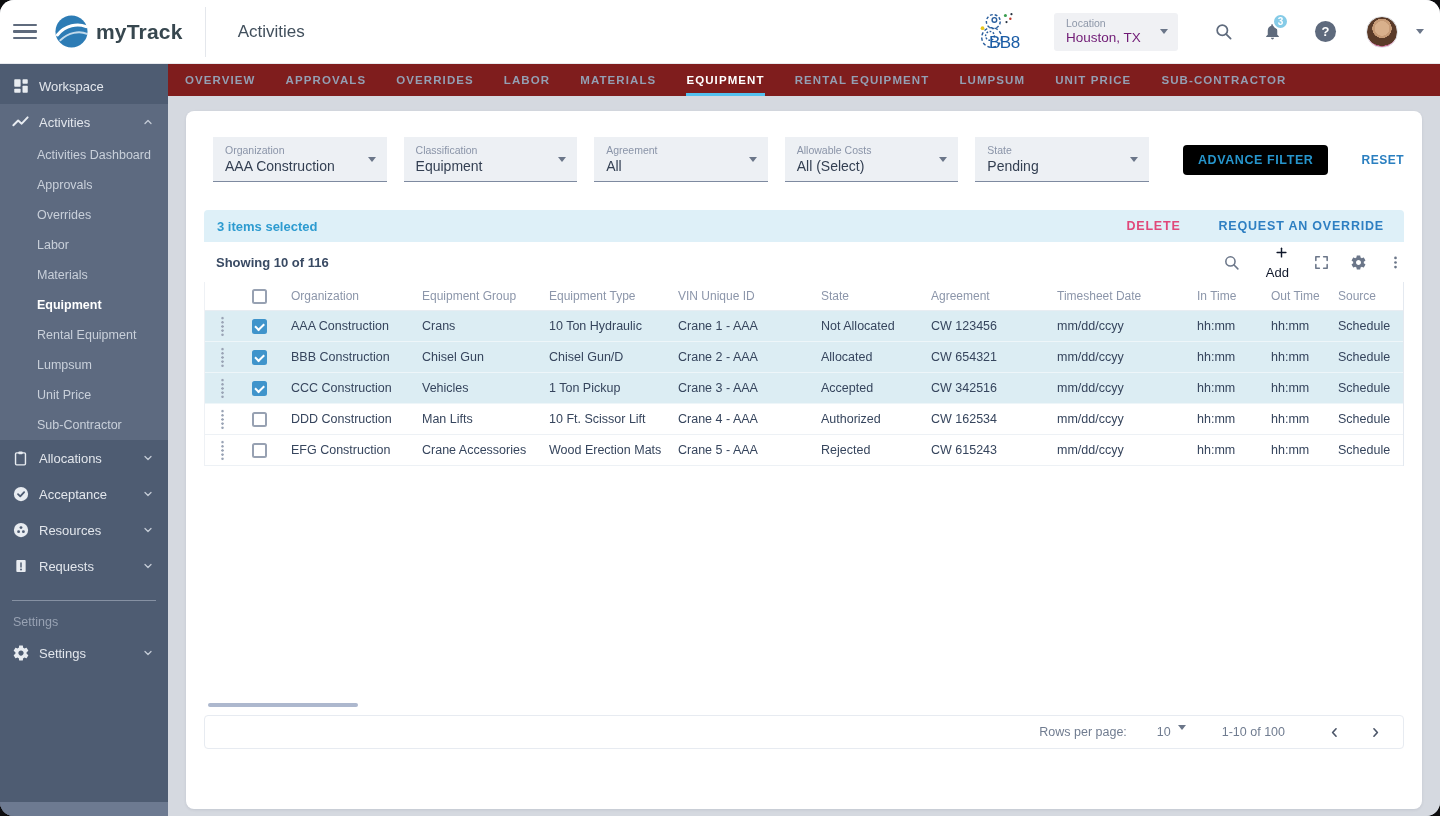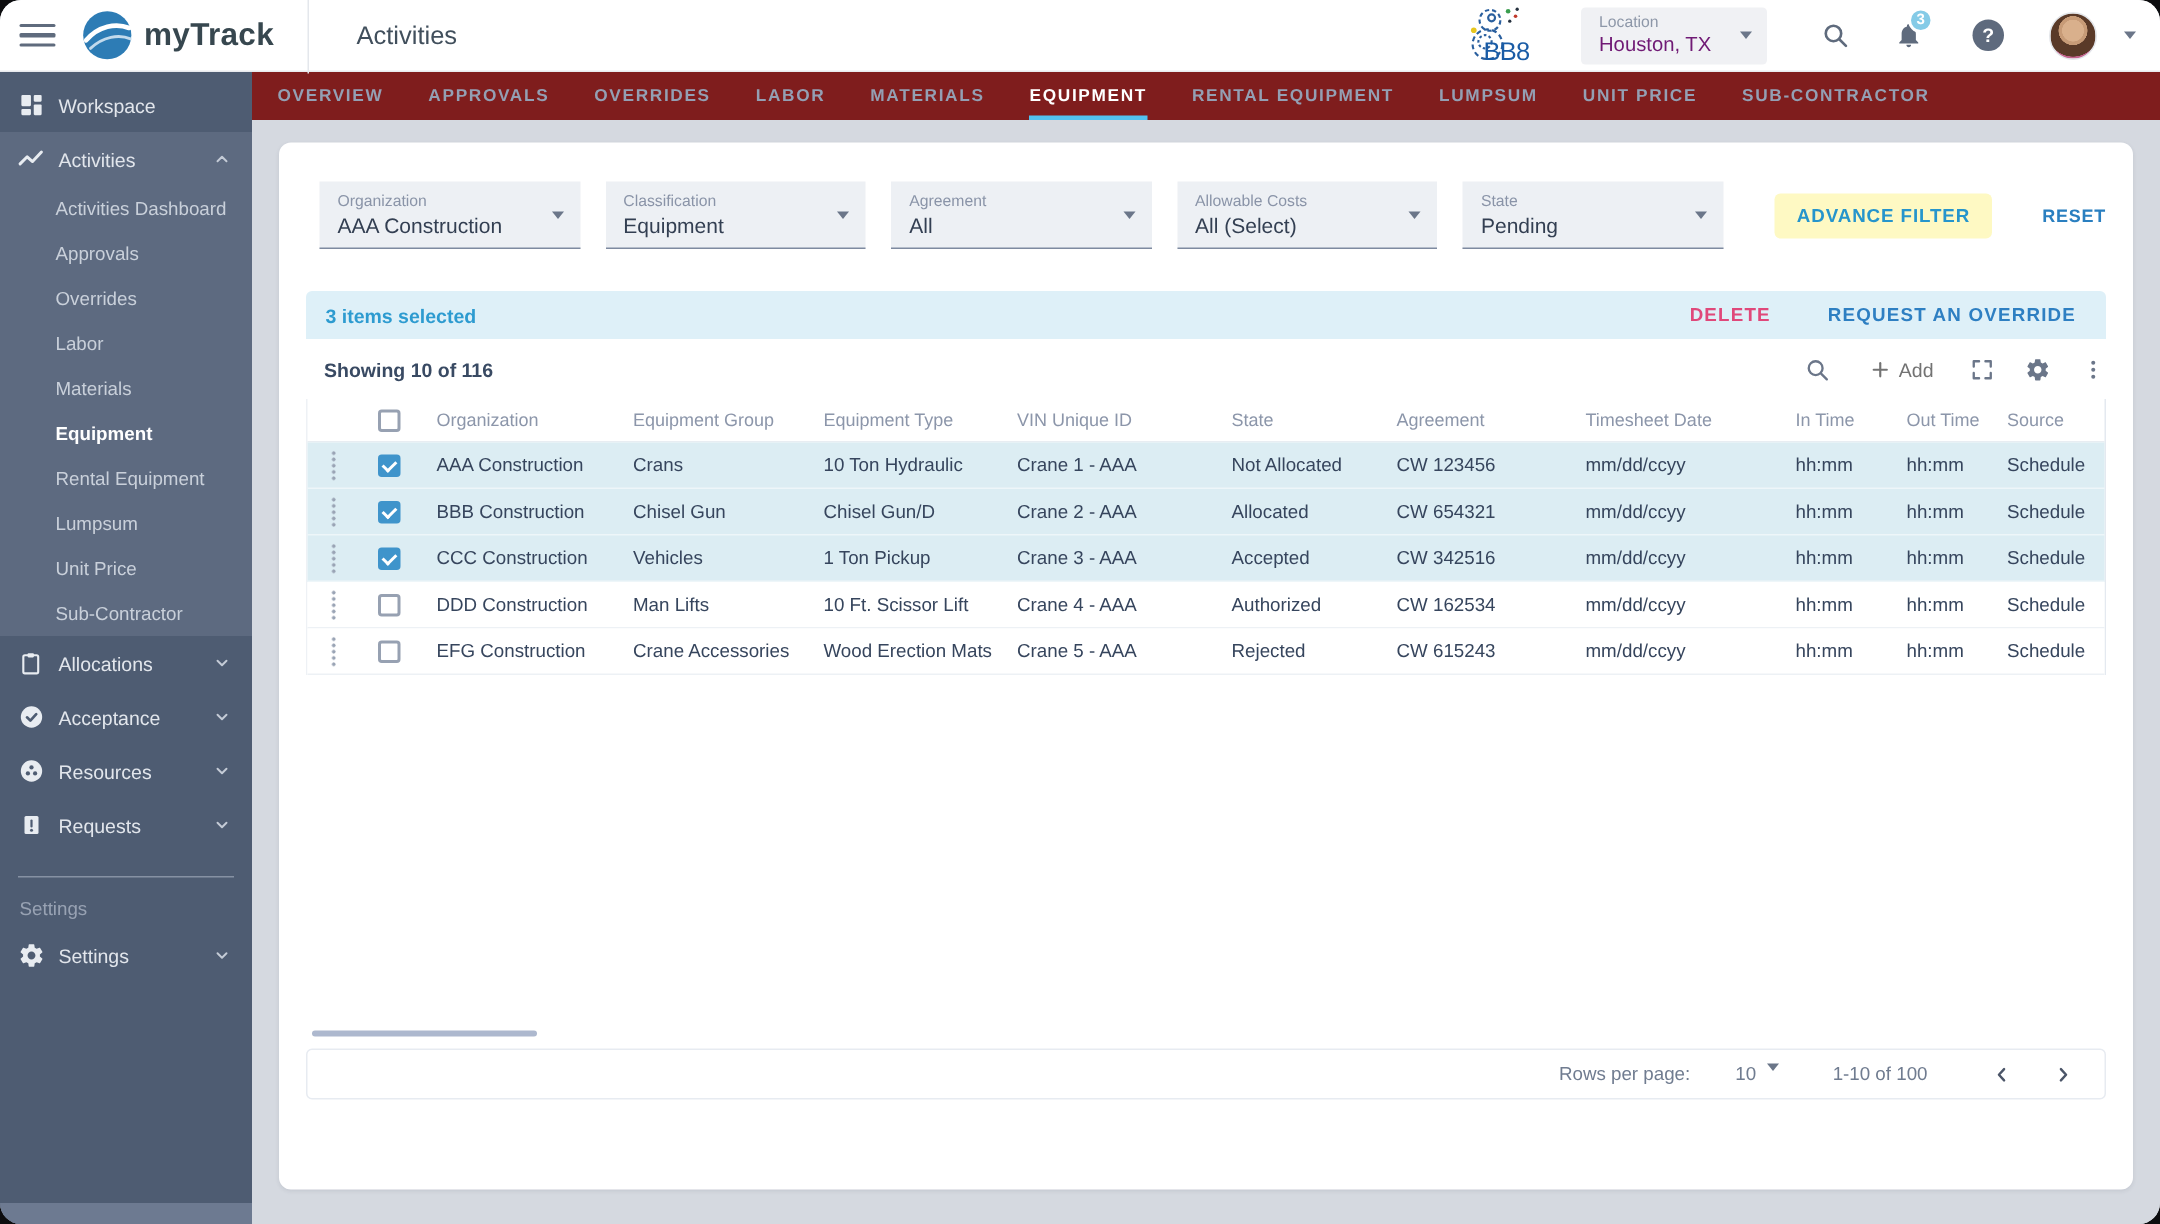--- a/index.html
+++ b/index.html
@@ -1,21 +1,21 @@
 <!DOCTYPE html>
 <html><head>
 <meta charset="utf-8">
 <style>
   * { margin:0; padding:0; box-sizing:border-box; }
   html,body { background:#0d0d0f; }
   body { font-family:"Liberation Sans","DejaVu Sans",sans-serif; display:flex; justify-content:center; }
   .screen { width:1440px; height:816px; border-radius:14px; overflow:hidden; background:#d5d9e0; display:flex; flex-direction:column; position:relative; }
 
   
-  .topbar { height:48px; background:#ffffff; display:flex; align-items:center; flex:0 0 auto; border-bottom:1px solid #e8eaee; position:relative; z-index:5; }
+  .topbar { height:64px; background:#ffffff; display:flex; align-items:center; flex:0 0 auto; border-bottom:1px solid #e8eaee; position:relative; z-index:5; }
   .burger { width:24px; display:flex; flex-direction:column; gap:4px; margin-left:13px; cursor:pointer; }
   .burger span { height:2.4px; background:#5f6b7d; border-radius:1px; }
   .brand { display:flex; align-items:center; gap:7px; margin-left:17px; }
   .brand-name { font-size:21px; font-weight:700; color:#37474f; letter-spacing:.2px; }
   .page-title-wrap { border-left:1px solid #e4e7ec; height:50px; display:flex; align-items:center; margin-left:22px; padding-left:32px; }
   .page-title { font-size:17px; color:#414f5c; font-weight:500; }
   .topbar-right { margin-left:auto; display:flex; align-items:center; margin-right:16px; }
   .bb8 { position:relative; width:58px; height:44px; margin-right:24px; }
   .bb8-text { position:absolute; left:17px; bottom:1px; font-size:17px; font-weight:400; color:#1a5ca6; letter-spacing:-.5px; }
   .location { display:flex; align-items:center; background:#f0f1f4; border-radius:3px; height:38px; width:124px; padding:4px 10px 4px 12px; cursor:pointer; }
@@ -59,37 +59,37 @@
   .tab.active { color:#ffffff; border-bottom-color:#52c1ef; }
   .content { flex:1; background:#d5d9e0; padding:15px 18px 21px 18px; min-height:0; }
   .card { background:#ffffff; border-radius:8px; height:698px; padding:26px 18px 0 18px; box-shadow:0 1px 3px rgba(40,50,70,.10); }
 
   
   .filters { display:flex; align-items:center; height:45px; margin-left:9px; gap:17px; }
   .filter-field { width:178px; height:45px; background:#edf0f4; border-bottom:1px solid #7e8aa0; display:flex; flex-direction:column; justify-content:center; padding:0 26px 0 12px; position:relative; cursor:pointer; }
   .filter-label { font-size:10.5px; color:#8a94a8; margin-bottom:2px; white-space:nowrap; }
   .filter-value { font-size:14px; color:#333f52; white-space:nowrap; }
   .filter-caret { position:absolute; right:11px; top:20px; }
-  .btn-advance { margin-left:17px; height:30px; padding:0 15px; background:#fef9c3; border:none; border-radius:4px; color:#2695cc; font-size:12.5px; font-weight:600; letter-spacing:.6px; cursor:pointer; font-family:inherit; white-space:nowrap; }
+  .btn-advance { margin-left:17px; height:30px; padding:0 15px; background:#000000; border:none; border-radius:4px; color:#2695cc; font-size:12.5px; font-weight:600; letter-spacing:.6px; cursor:pointer; font-family:inherit; white-space:nowrap; }
   .btn-reset { margin-left:16px; background:none; border:none; color:#2a7fc0; font-size:12px; font-weight:600; letter-spacing:.5px; cursor:pointer; font-family:inherit; }
 
   
   .selection-bar { margin-top:28px; height:32px; background:#def0f8; border-radius:4px 4px 0 0; display:flex; align-items:center; padding:0 20px 0 13px; }
   .sel-text { font-size:13px; color:#2d9bd0;font-weight:bold; }
   .sel-actions { margin-left:auto; display:flex; align-items:center; gap:38px; }
   .sel-delete { font-size:12.5px; font-weight:700; letter-spacing:.8px; color:#e0487a; cursor:pointer; }
   .sel-override { font-size:12.5px; font-weight:700; letter-spacing:.8px; color:#2e7fc2; cursor:pointer; }
 
   
   .toolbar { height:40px; display:flex; align-items:center; padding-left:12px; }
   .summary { font-size:13px; font-weight:700; color:#394a63; }
   .tool-icons { margin-left:auto; display:flex; align-items:center; color:#6b7689; }
   .tool-icons svg { width:17px; height:17px; }
   .ticon { display:inline-flex; cursor:pointer; color:#6b7689; }
-  .add-btn { display:inline-flex; align-items:flex-end; gap:5px; margin-left:26px; cursor:pointer; color:#737373; font-size:13px; }
+  .add-btn { display:inline-flex; align-items:flex-end; gap:5px; margin-left:26px; cursor:pointer; color:#0f172a; font-size:13px;flex-direction:column; }
   .add-btn svg { width:15px; height:15px; } .m24 { margin-left:24px; } .m20 { margin-left:20px; }
 
   
   .tablewrap { border-left:1px solid #eef1f5; border-right:1px solid #e4e9f0; }
   .trow { display:grid; grid-template-columns:34px 40px 131px 127px 129px 143px 110px 126px 140px 74px 67px 1fr; align-items:center; }
   .thead { height:29px; border-bottom:1px solid #e8edf2; }
   .th { font-size:12px; color:#8c96aa; padding-left:12px; white-space:nowrap; overflow:hidden; }
   .drow { height:31px; border-bottom:1px solid #edf1f5; background:#fff; }
   .drow.selected { background:#dcedf3; border-bottom:1px solid #eef6f9; }
   .td { font-size:12.5px; color:#36455d; padding-left:12px; white-space:nowrap; overflow:hidden; }

